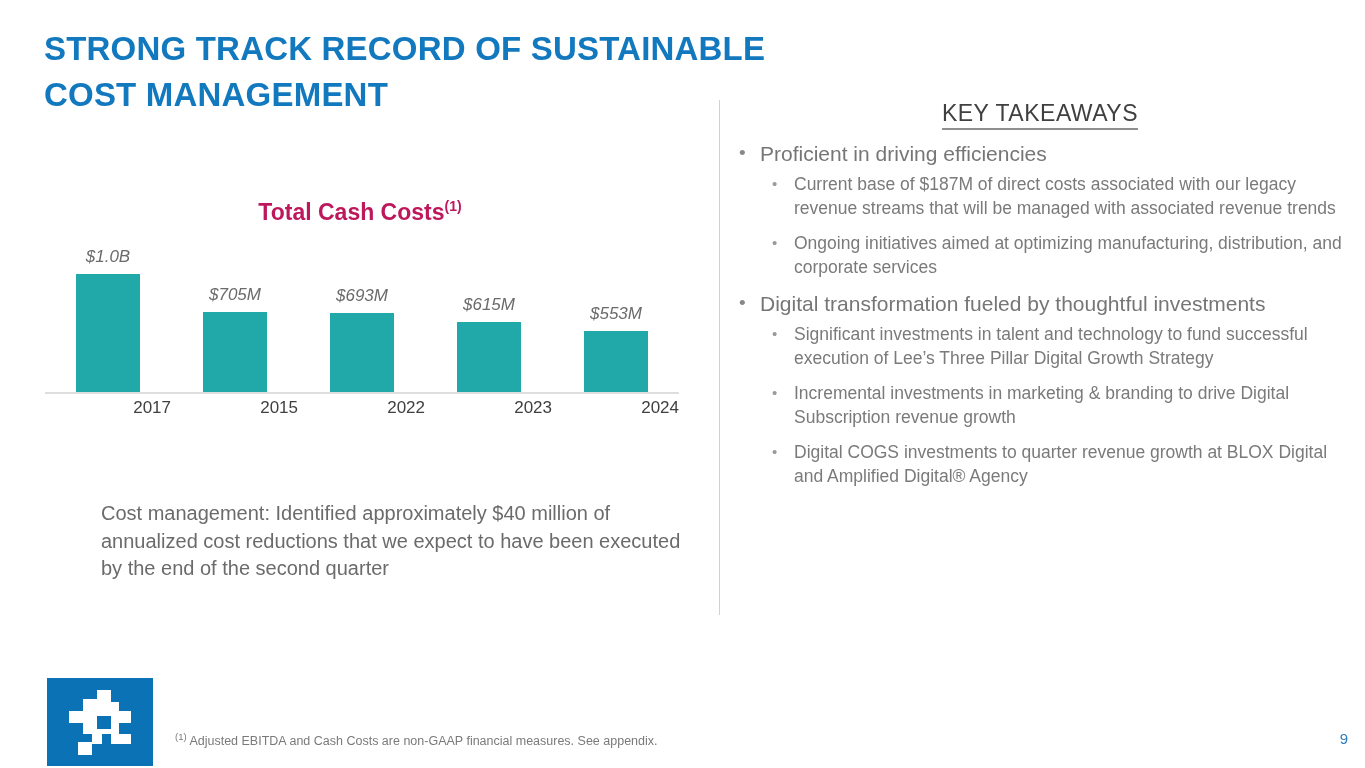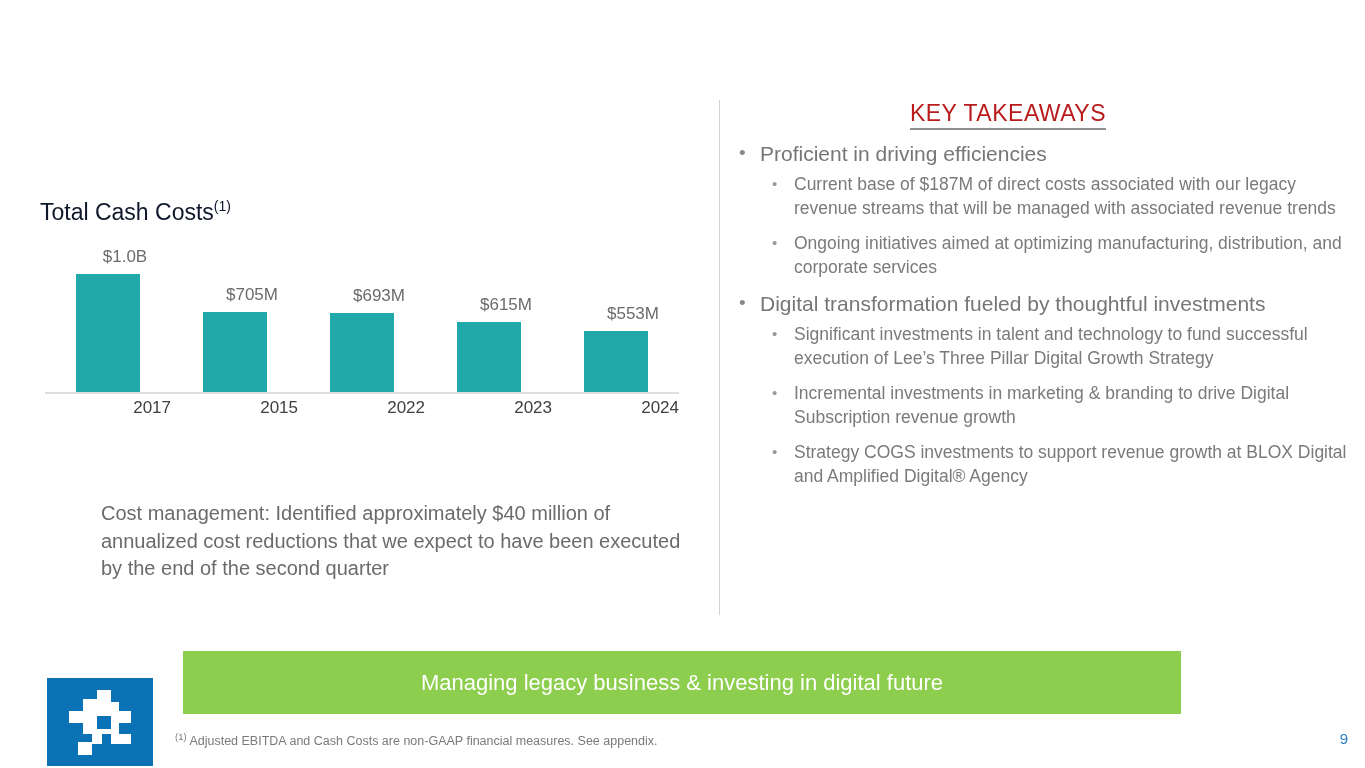--- a/index.html
+++ b/index.html
@@ -33,43 +33,46 @@
     left: 719px; top: 100px;
     width: 1px; height: 515px;
     background: #d2d2d2;
   }
 
   
   #chart-title {
     position: absolute;
     left: 40px; top: 198px;
     width: 640px;
+    text-align: center;
     font-size: 23px;
-    color: #0f172a;
+    color: #be185d;
+    font-weight: bold;
   }
   #chart-title .sup { font-size: 14px; vertical-align: super; }
 
   #chart-area {
     position: absolute;
     left: 45px; top: 240px;
     width: 634px; height: 195px;
   }
   .bar-slot {
     position: absolute;
     bottom: 42px;
     width: 126px;
     height: 153px;
   }
   .bar-label {
     position: absolute;
-    left: 17px; width: 126px;
+    left: 0; width: 126px;
     text-align: center;
     font-size: 17px;
     color: #6b6b6b;
     white-space: nowrap;
+    font-style: italic;
   }
   .bar-rect {
     position: absolute;
     left: 31px;
     bottom: 0;
     width: 64px;
     background: #21a9a9;
   }
   #axis-line {
     position: absolute;
@@ -92,25 +95,25 @@
     left: 101px; top: 500px;
     width: 580px;
     font-size: 20px;
     line-height: 27.5px;
     color: #6b6b6b;
   }
 
   
   #kt-heading {
     position: absolute;
-    left: 708px; top: 100px;
+    left: 740px; top: 100px;
     width: 600px;
     text-align: center;
     font-size: 23px;
-    color: #b91c1c;
+    color: #404040;
     letter-spacing: 0.5px;
   }
   #kt-heading span {
     border-bottom: 2px solid #8f8f8f;
     padding-bottom: 2px;
   }
 
   #kt-list {
     position: absolute;
     left: 730px; top: 140px;
@@ -186,20 +189,22 @@
     right: 17px; top: 730px;
     font-size: 15px;
     color: #2e7fc1;
   }
 </style>
 </head>
 <body>
 
 <div id="slide">
 
+  <h1 id="slide-title">STRONG TRACK RECORD OF SUSTAINABLE
+COST MANAGEMENT</h1>
 
   <div id="divider"></div>
 
   <div id="chart-title">
     <span>Total Cash Costs</span><span class="sup">(1)</span>
   </div>
 
   <div id="chart-area">
 
     <div class="bar-slot" style="left:0px;">
@@ -267,29 +272,26 @@
       <div class="kt-l2">
         <span class="bullet">•</span>
         <span>Significant investments in talent and technology to fund successful execution of Lee’s Three Pillar Digital Growth Strategy</span>
       </div>
       <div class="kt-l2">
         <span class="bullet">•</span>
         <span>Incremental investments in marketing &amp; branding to drive Digital Subscription revenue growth</span>
       </div>
       <div class="kt-l2">
         <span class="bullet">•</span>
-        <span>Strategy COGS investments to support revenue growth at BLOX Digital and Amplified Digital® Agency</span>
-      </div>
-    </div>
-
-  </div>
-
-  <div id="green-banner">
-    <span id="green-banner-text">Managing legacy business &amp; investing in digital future</span>
-  </div>
+        <span>Digital COGS investments to quarter revenue growth at BLOX Digital and Amplified Digital® Agency</span>
+      </div>
+    </div>
+
+  </div>
+
 
   <div id="logo">
     <svg width="106" height="88" viewBox="0 0 106 88" aria-hidden="true">
       <path fill="#ffffff" d="M22,45 L22,33 L36,33 L36,21 L50,21 L50,12 L64,12 L64,24 L72,24 L72,33 L84,33 L84,45 L72,45 L72,56 L84,56 L84,66 L64,66 L64,56 L55,56 L55,66 L45,66 L45,77 L31,77 L31,64 L45,64 L45,56 L36,56 L36,45 Z"></path>
       <rect x="50" y="38" width="14" height="13" fill="#0c72b6"></rect>
     </svg>
   </div>
 
   <div id="footnote">
     <span class="fn-sup">(1)</span><span> Adjusted EBITDA and Cash Costs are non-GAAP financial measures. See appendix.</span>

